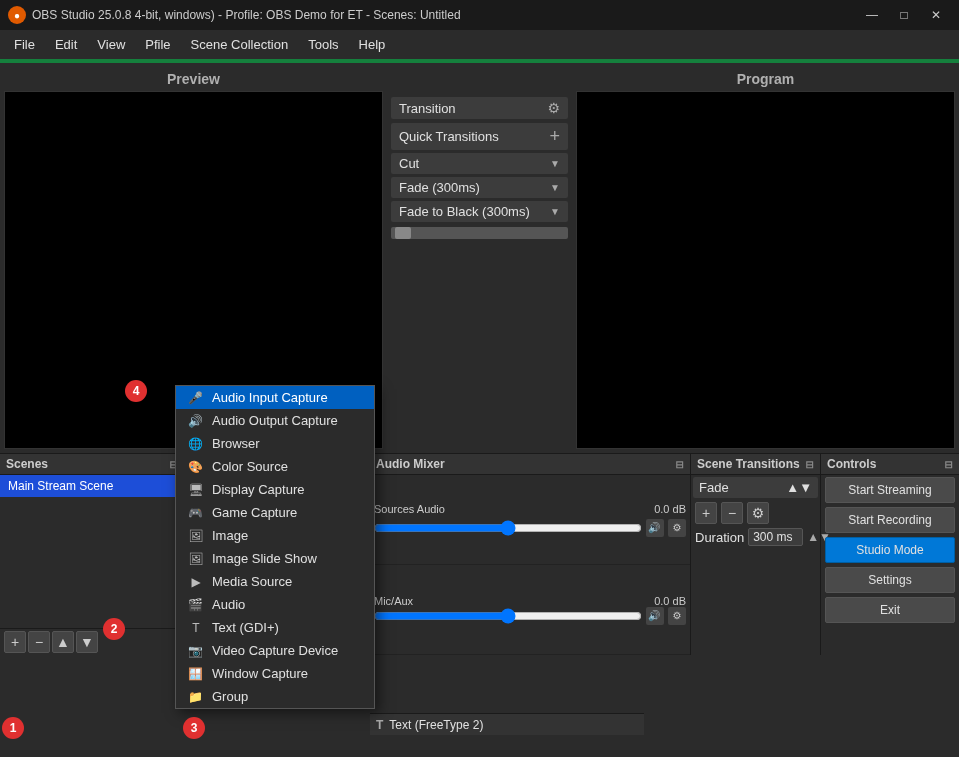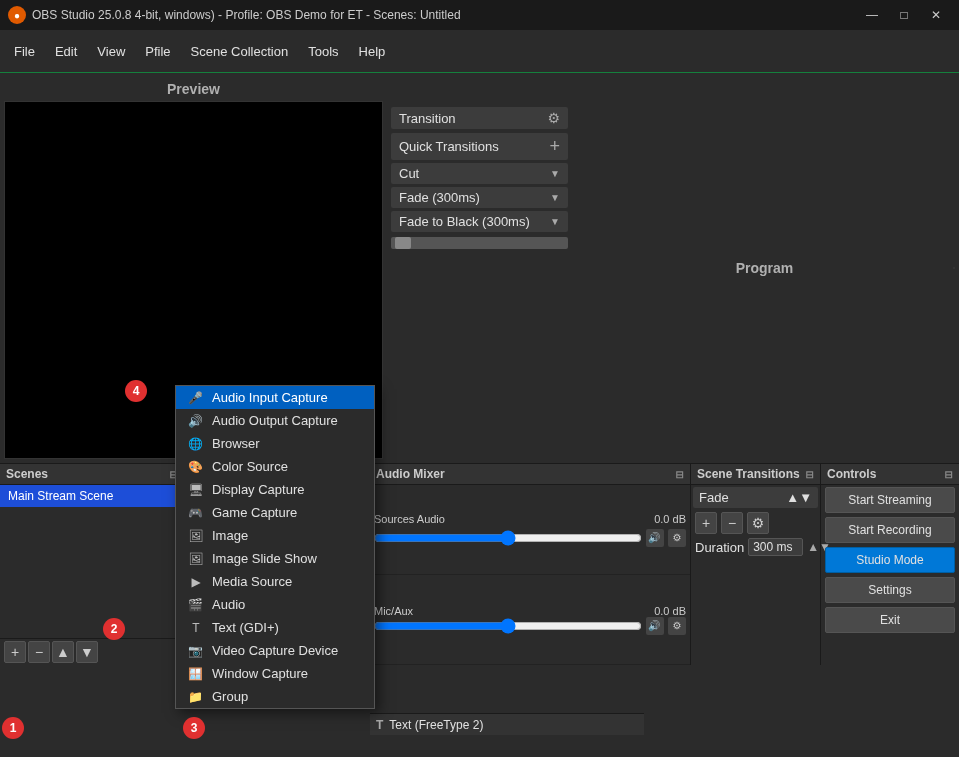--- a/index.html
+++ b/index.html
@@ -48,25 +48,25 @@
       color: #ccc;
       cursor: pointer;
       display: flex;
       align-items: center;
       justify-content: center;
       font-size: 12px;
     }
 
     
     #menubar {
-      height: 43px;
+      height: 33px;
       background: #2b2b2b;
       display: flex;
       align-items: center;
-      border-bottom: 1px solid #15803d;
+      border-bottom: 4px solid #15803d;
       padding: 0 4px;
     }
     .menu-item {
       padding: 2px 10px;
       cursor: pointer;
       color: #e0e0e0;
       font-size: 13px;
       border-radius: 2px;
     }
 
@@ -88,20 +88,21 @@
     #preview-panel {
       flex: 1;
       display: flex;
       flex-direction: column;
       align-items: center;
       padding: 4px;
     }
     #program-panel {
       flex: 1;
       display: flex;
+      flex-direction: column;
       align-items: center;
       padding: 4px;
     }
     .panel-label {
       color: #b0b0b0;
       font-size: 14px;
       font-weight: bold;
       padding: 4px 0;
       width: 100%;
       text-align: center;

